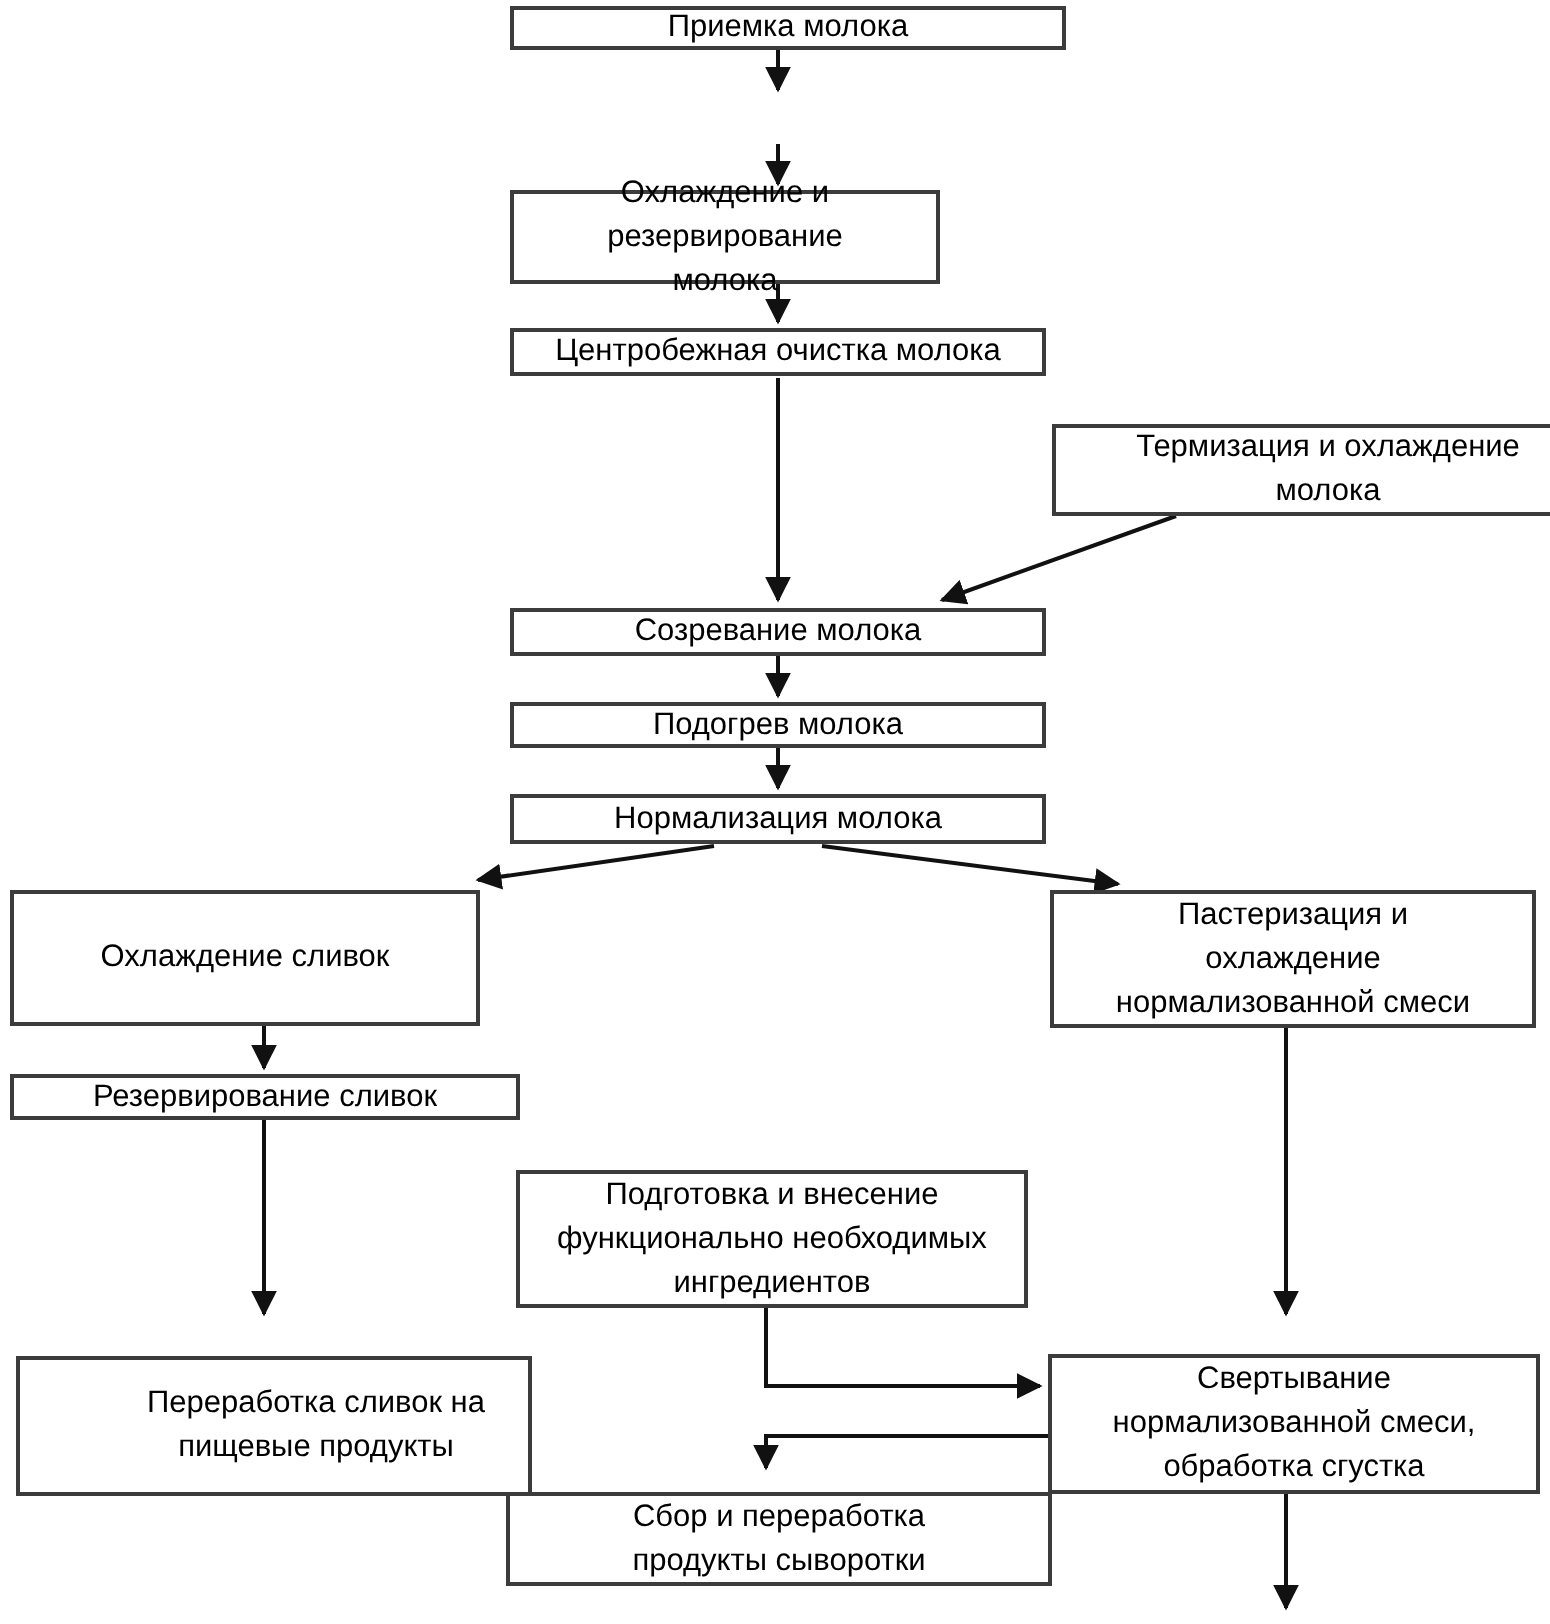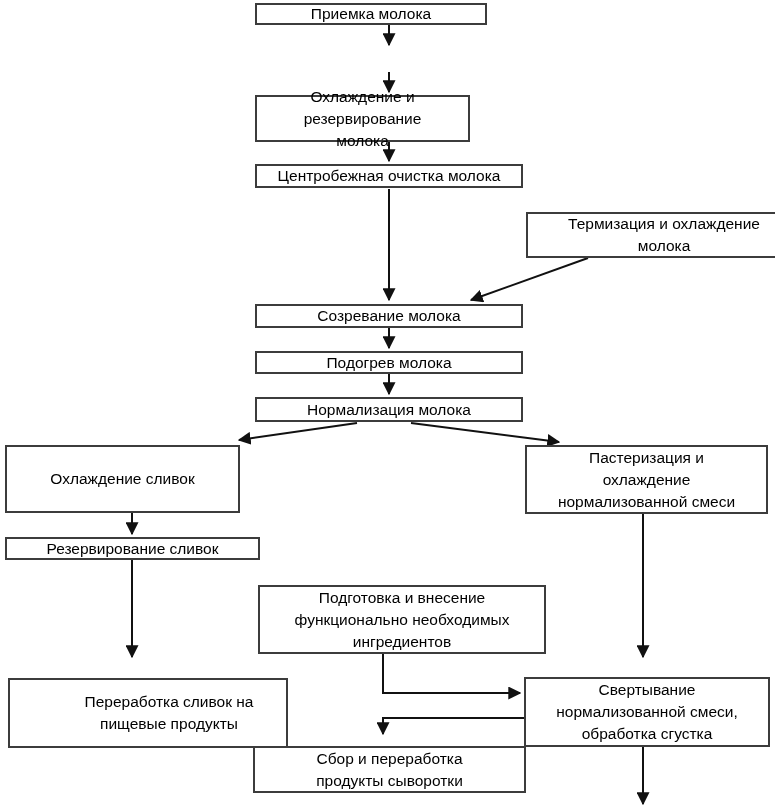--- a/index.html
+++ b/index.html
@@ -64,21 +64,21 @@
     <line class="edge" x1="357" y1="423" x2="239" y2="440" marker-end="url(#arrow)"></line>
     <line class="edge" x1="411" y1="423" x2="559" y2="442" marker-end="url(#arrow)"></line>
     <line class="edge" x1="132" y1="513" x2="132" y2="534" marker-end="url(#arrow)"></line>
     <line class="edge" x1="132" y1="560" x2="132" y2="657" marker-end="url(#arrow)"></line>
     <line class="edge" x1="643" y1="514" x2="643" y2="657" marker-end="url(#arrow)"></line>
     <polyline class="edge" points="383,654 383,693 520,693" marker-end="url(#arrow)"></polyline>
     <polyline class="edge" points="524,718 383,718 383,734" marker-end="url(#arrow)"></polyline>
     <line class="edge" x1="643" y1="747" x2="643" y2="804" marker-end="url(#arrow)"></line>
   </svg>
 
-  <div class="node" style="left:255px; top:3px;   width:232px; height:22px;">Приемка молока</div>
+  <div class="node" style="left:255px; top:3px;   width:278px; height:22px;">Приемка молока</div>
 
 
   <div class="node" style="left:255px; top:95px;  width:215px; height:47px;">Охлаждение и резервирование
 молока</div>
 
   <div class="node" style="left:255px; top:164px; width:268px; height:24px;">Центробежная очистка молока</div>
 
   <div class="node" style="left:526px; top:212px; width:276px; height:46px;">Термизация и охлаждение
 молока</div>
 
@@ -89,25 +89,25 @@
   <div class="node" style="left:255px; top:397px; width:268px; height:25px;">Нормализация молока</div>
 
   <div class="node" style="left:5px;   top:445px; width:235px; height:68px;">Охлаждение сливок</div>
 
   <div class="node" style="left:525px; top:445px; width:243px; height:69px;">Пастеризация и
 охлаждение
 нормализованной смеси</div>
 
   <div class="node" style="left:5px;   top:537px; width:255px; height:23px;">Резервирование сливок</div>
 
-  <div class="node" style="left:258px; top:585px; width:288px; height:69px;">Подготовка и внесение
+  <div class="node" style="left:258px; top:585px; width:256px; height:69px;">Подготовка и внесение
 функционально необходимых
 ингредиентов</div>
 
-  <div class="node" style="left:8px;   top:678px; width:280px; height:70px;padding-left:46px;">Переработка сливок на
+  <div class="node" style="left:8px;   top:678px; width:258px; height:70px;padding-left:46px;">Переработка сливок на
 пищевые продукты</div>
 
   <div class="node" style="left:524px; top:677px; width:246px; height:70px;">Свертывание
 нормализованной смеси,
 обработка сгустка</div>
 
   <div class="node" style="left:253px; top:746px; width:273px; height:47px;">Сбор и переработка
 продукты сыворотки</div>
 
 </div>

